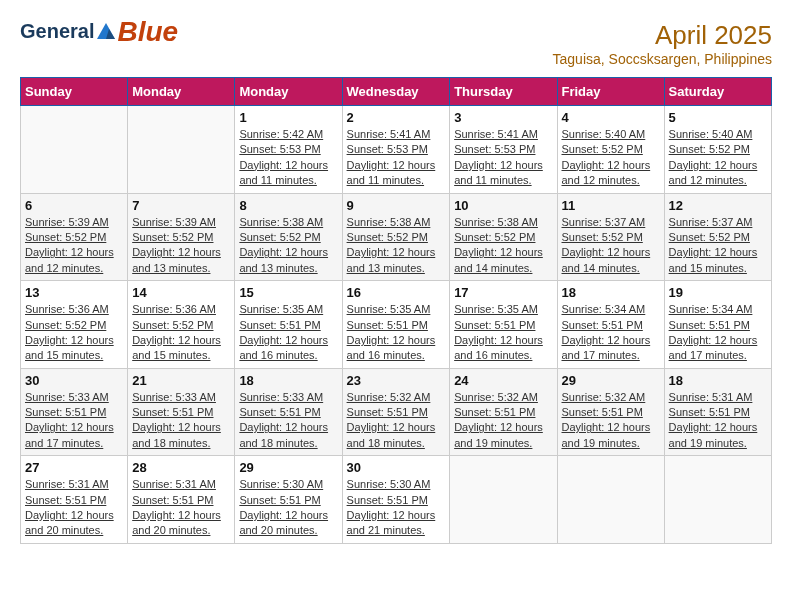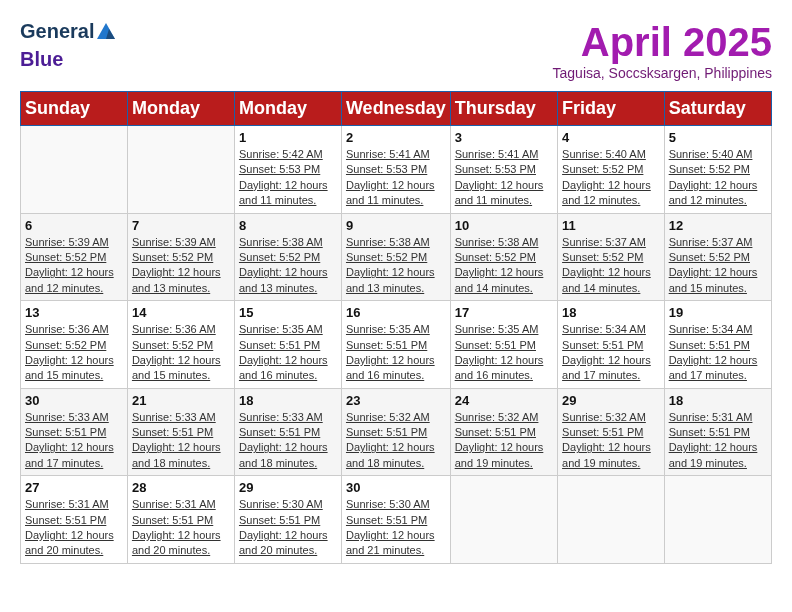--- a/index.html
+++ b/index.html
@@ -11,51 +11,50 @@
       padding: 20px;
     }
     .header-area {
       display: flex;
       justify-content: space-between;
       align-items: flex-start;
       margin-bottom: 10px;
     }
     .logo {
       display: flex;
-      flex-direction: column;
+      flex-direction: row;
       align-items: flex-start;
-      gap: 9px;
     }
     .logo-row {
       display: flex;
       align-items: center;
     }
     .title-area {
       text-align: right;
     }
     .month-title {
-      font-size: 40px;
-      font-weight: bold;
-      color: #a21caf;
+      font-size: 26px;
+      font-weight: normal;
+      color: #a16207;
     }
     .location-title {
       font-size: 14px;
-      color: #701a75;
+      color: #a16207;
     }
     table {
       width: 100%;
       border-collapse: collapse;
       font-size: 11px;
     }
     thead tr th {
-      background-color: #b91c1c;
+      background-color: #be185d;
       color: #fff;
       padding: 6px 4px;
       text-align: left;
-      font-size: 18px;
+      font-size: 13px;
       border: 1px solid #1a5faa;
     }
     tbody tr td {
       border: 1px solid #ccc;
       vertical-align: top;
       padding: 4px;
       width: 108px;
       height: 80px;
       background: #fff;
     }
@@ -84,21 +83,21 @@
 
 <div class="header-area">
   <div class="logo">
     <div class="logo-row">
       <span style="font-size:20px;font-weight:bold;color:#1a3a5c;">General</span>
       <svg width="22" height="22" viewBox="0 0 22 22" style="margin-left:1px;">
         <polygon points="11,2 20,18 2,18" fill="#2277cc"></polygon>
         <polygon points="14,8 20,18 11,18" fill="#1a3a5c" opacity="0.7"></polygon>
       </svg>
     </div>
-    <span style="font-size:20px;font-weight:bold;color:#4c1d95;margin-top:-4px;">Blue</span>
+    <span style="font-size:28px;font-weight:bold;color:#c2410c;margin-top:-4px;font-style:italic;">Blue</span>
   </div>
   <div class="title-area">
     <div class="month-title">April 2025</div>
     <div class="location-title">Taguisa, Soccsksargen, Philippines</div>
   </div>
 </div>
 
 <table>
   <thead>
     <tr>

